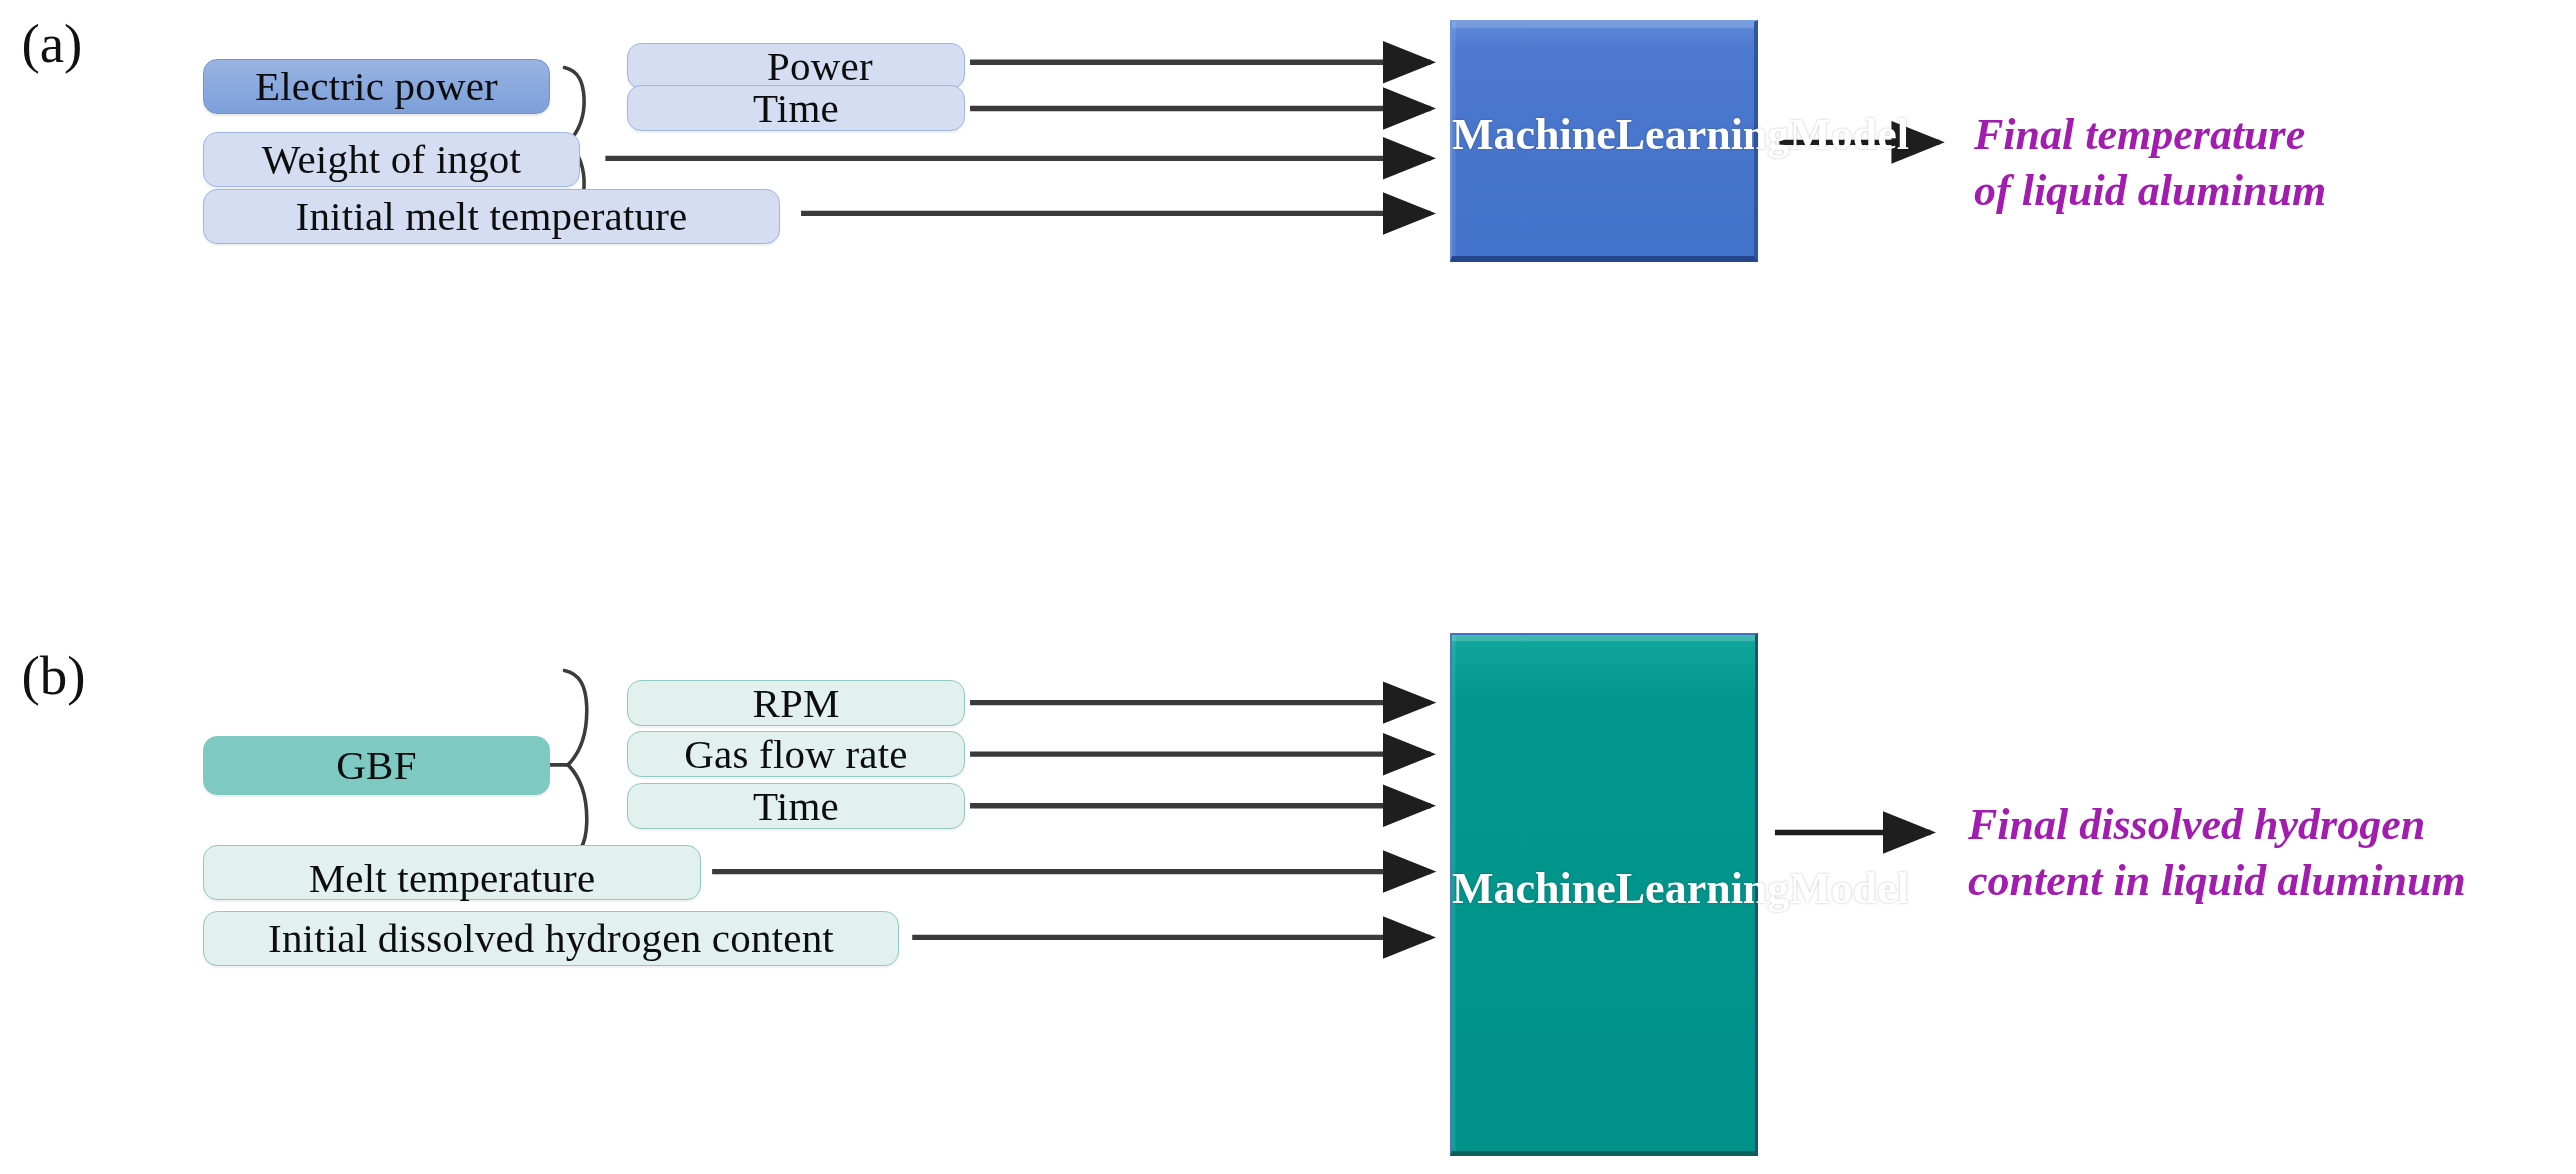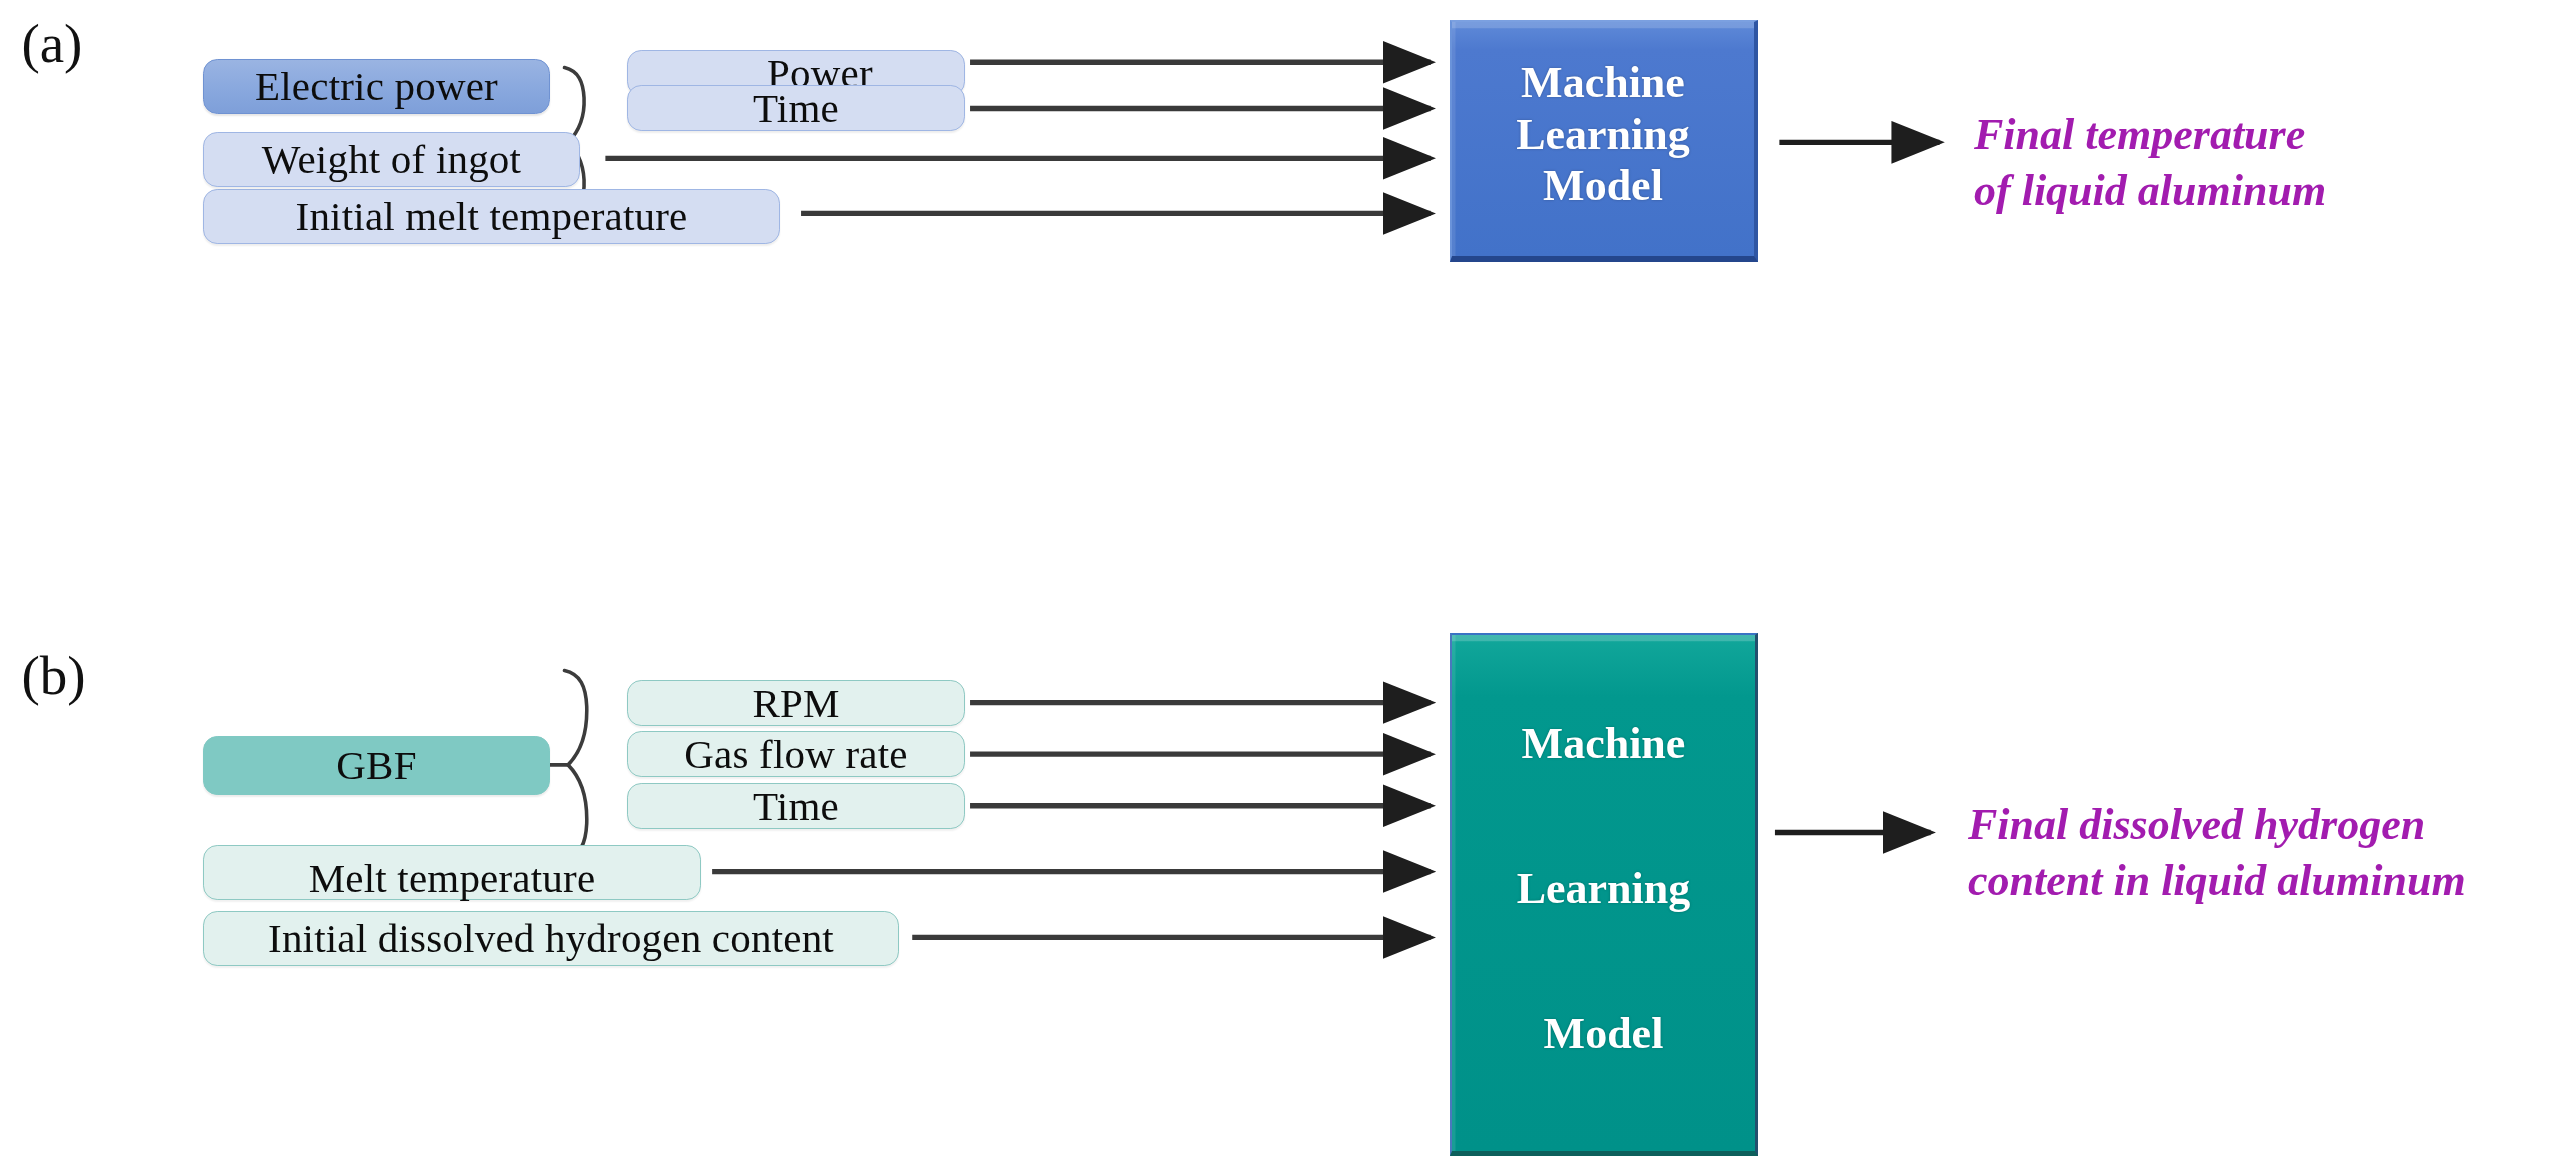--- a/index.html
+++ b/index.html
@@ -65,21 +65,21 @@
     background: #e2f1ee;
     border: 1.8px solid #8ec9c3;
     box-shadow: 0 1.8px 1.8px rgba(0,0,0,.06);
   }
 
   
   .ml-box {
     position: absolute;
     box-sizing: border-box;
     display: flex;
-    flex-direction: column;
+    flex-direction: row;
     align-items: center;
     justify-content: space-around;
     padding: 36px 0 44px 0;
   }
   .ml-box .ml-line {
     font-size: 44px;
     font-weight: bold;
     color: #ffffff;
     text-shadow: 0 0 2.7px rgba(0,0,0,.25);
     line-height: 1;
@@ -150,21 +150,21 @@
 
     <line x1="900" y1="240" x2="1608" y2="240" stroke="#3a3a3a" stroke-width="6" marker-end="url(#arrA)"></line>
 
     <line x1="2000" y1="160" x2="2180" y2="160" stroke="#1e1e1e" stroke-width="6" marker-end="url(#arrA)"></line>
   </svg>
 
   <div class="chip chip-a-group" style="left:203px; top:59px; width:347px; height:55px;">
     <span>Electric power</span>
   </div>
 
-  <div class="chip chip-a-light" style="left:627px; top:50px; width:338px; height:46px;padding-left:48px;">
+  <div class="chip chip-a-light" style="left:627px; top:43px; width:338px; height:46px;padding-left:48px;">
     <span>Power</span>
   </div>
 
   <div class="chip chip-a-light" style="left:627px; top:85px; width:338px; height:46px;">
     <span>Time</span>
   </div>
 
   <div class="chip chip-a-light" style="left:203px; top:189px; width:577px; height:55px;">
     <span>Initial melt temperature</span>
   </div>

